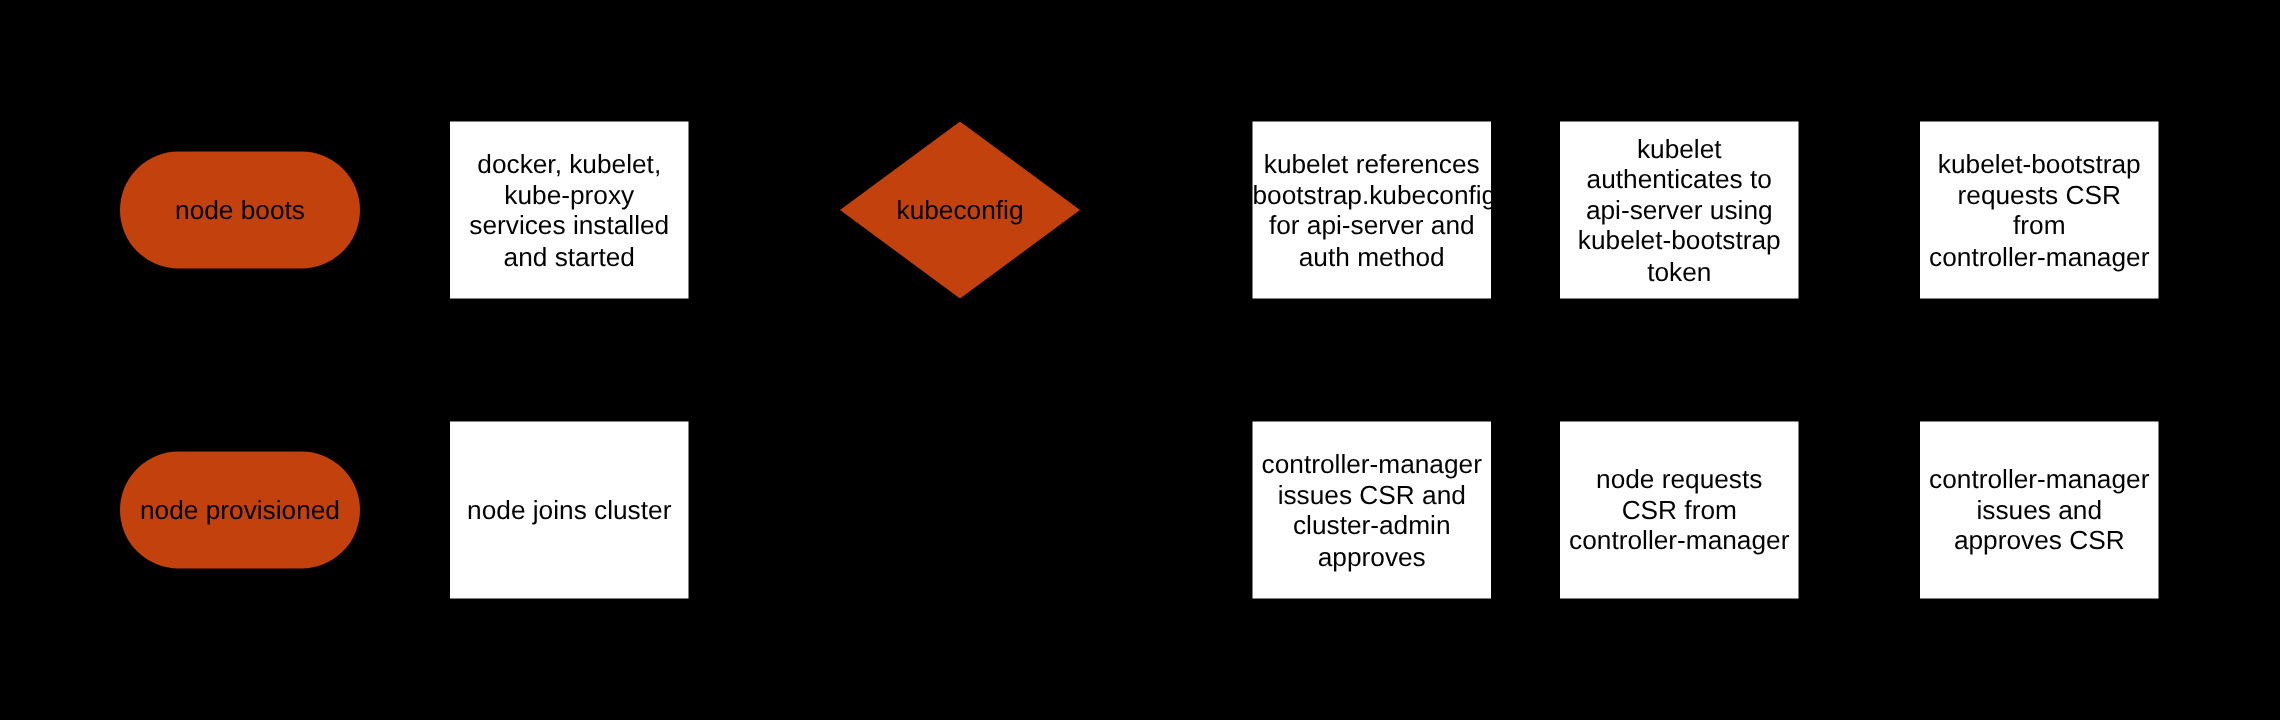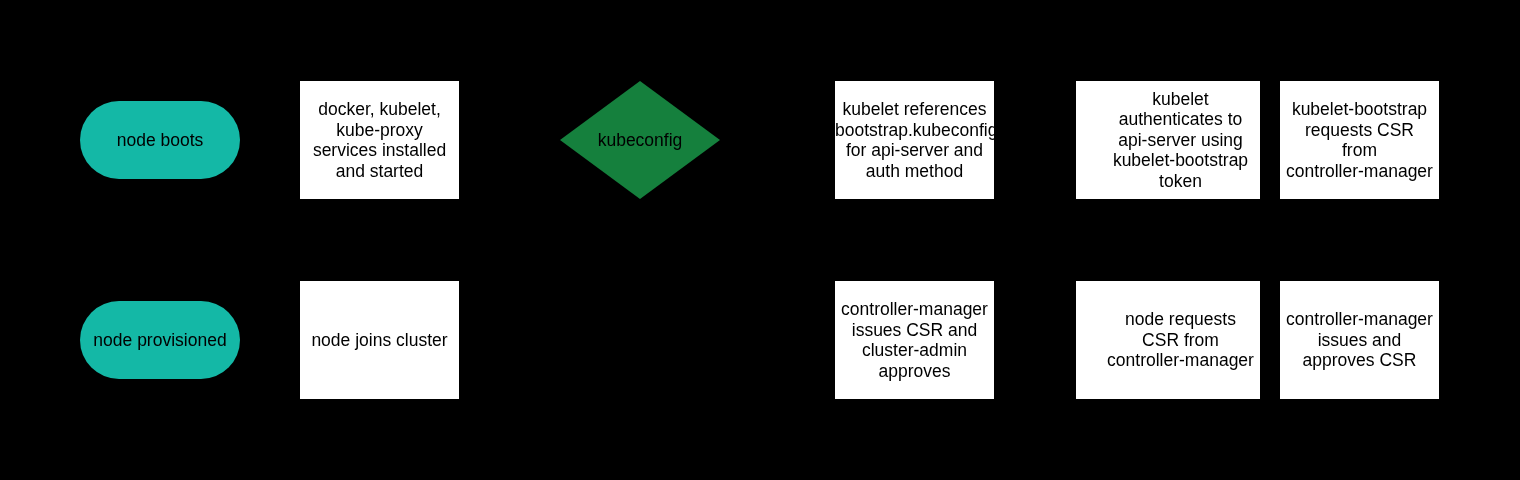--- a/index.html
+++ b/index.html
@@ -34,35 +34,35 @@
   
   .process {
     width: 159px;
     height: 118px;
     background: #ffffff;
     overflow: hidden;
   }
   .terminator {
     width: 160px;
     height: 78px;
-    background: #14b8a6;
+    background: #c2410c;
     border-radius: 39px;
   }
   .decision {
     width: 160px;
     height: 118px;
-    background: #15803d;
+    background: #c2410c;
     clip-path: polygon(50% 0%, 100% 50%, 50% 100%, 0% 50%);
   }
   
   .c1 { left: 80px; }
   .c2 { left: 300px; }
   .c3 { left: 560px; }
   .c4 { left: 800px; margin-left: 35px; }
-  .c5 { left: 1076px; padding-left: 25px; }
+  .c5 { left: 1040px; }
   .c6 { left: 1280px; }
   
   .r1      { top: 81px; }
   .r2      { top: 281px; }
   .r1-pill { top: 101px; }
   .r2-pill { top: 301px; }
 </style>
 </head>
 <body>
 

